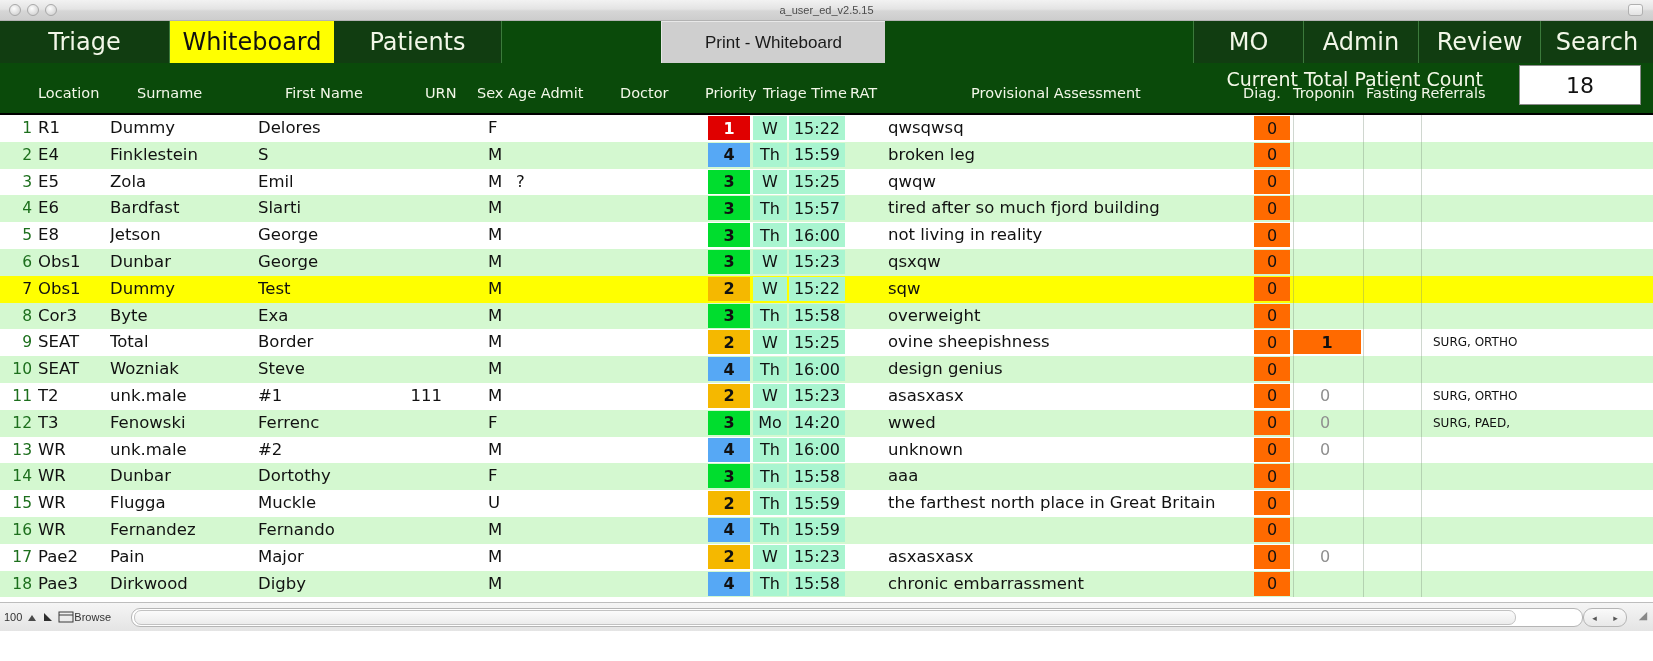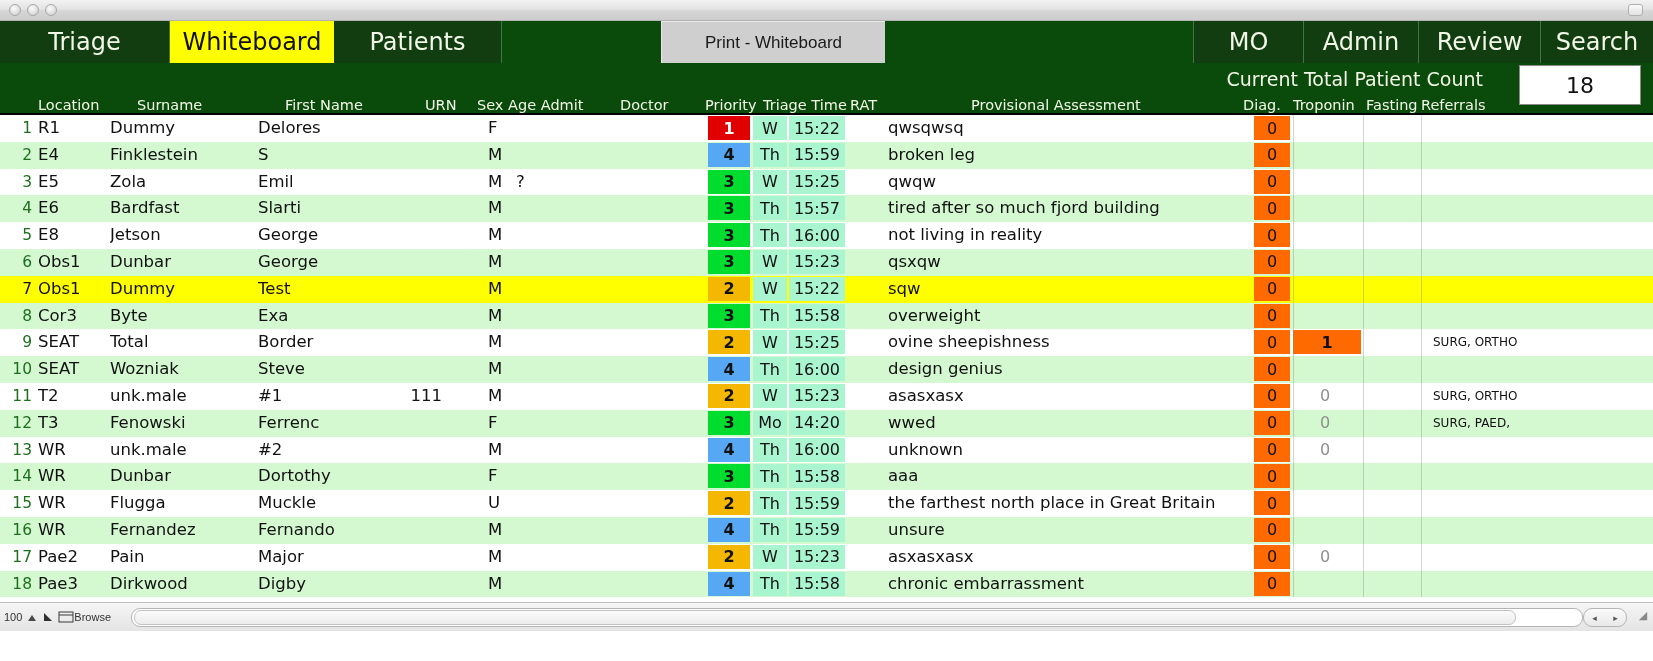--- a/index.html
+++ b/index.html
@@ -104,21 +104,21 @@
   .count-box {
     position: absolute; right: 12px; top: 2px;
     width: 120px; height: 38px;
     background: #ffffff;
     border: 1px solid #8a8a8a;
     display: flex; align-items: center; justify-content: center;
     font-size: 22px; color: #111;
     font-family: "DejaVu Sans", sans-serif;
   }
   .colhead {
-    position: absolute; left: 0; right: 0; bottom: 0;
+    position: absolute; left: 0; right: 0; bottom: 12px;
     height: 20px;
   }
   .ch {
     position: absolute; bottom: 0;
     color: #f2f7e8;
     font-size: 14.5px;
     font-family: "DejaVu Sans", sans-serif;
     white-space: nowrap;
   }
 
@@ -257,20 +257,21 @@
 <body>
 
 <div id="app">
 
   <div class="titlebar">
     <div class="traffic">
       <div class="tl-dot"></div>
       <div class="tl-dot"></div>
       <div class="tl-dot"></div>
     </div>
+    <div class="win-title">a_user_ed_v2.5.15</div>
     <div class="tl-right"></div>
   </div>
 
   <div class="navbar">
     <div class="navtab nav-triage">Triage</div>
     <div class="navtab nav-whiteboard active">Whiteboard</div>
     <div class="navtab nav-patients">Patients</div>
     <div class="navtab nav-gap-1"></div>
     <div class="navtab nav-print">Print - Whiteboard</div>
     <div class="navtab nav-gap-2"></div>
@@ -614,21 +615,20 @@
           <div class="cell c-sur">Fernandez</div>
           <div class="cell c-first">Fernando</div>
           <div class="cell c-urn"></div>
           <div class="cell c-sex">M</div>
           <div class="cell c-age"></div>
           <div class="cell c-adm"></div>
           <div class="cell c-doc"></div>
           <div class="prio p4">4</div>
           <div class="tday">Th</div>
           <div class="ttime">15:59</div>
-          <div class="cell c-pa">unsure</div>
           <div class="diag">0</div>
           <div class="cell c-ref"></div>
           <div class="vsep" style="left: 1293px;"></div>
           <div class="vsep" style="left: 1363px;"></div>
           <div class="vsep" style="left: 1421px;"></div>
         </div>
         <div class="row">
           <div class="cell c-num">17</div>
           <div class="cell c-loc">Pae2</div>
           <div class="cell c-sur">Pain</div>

